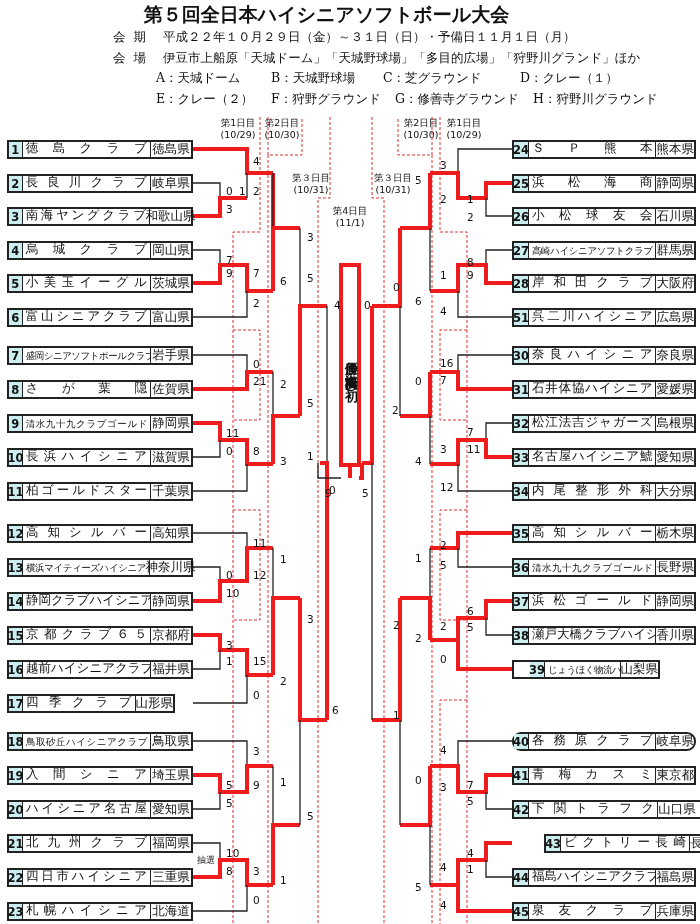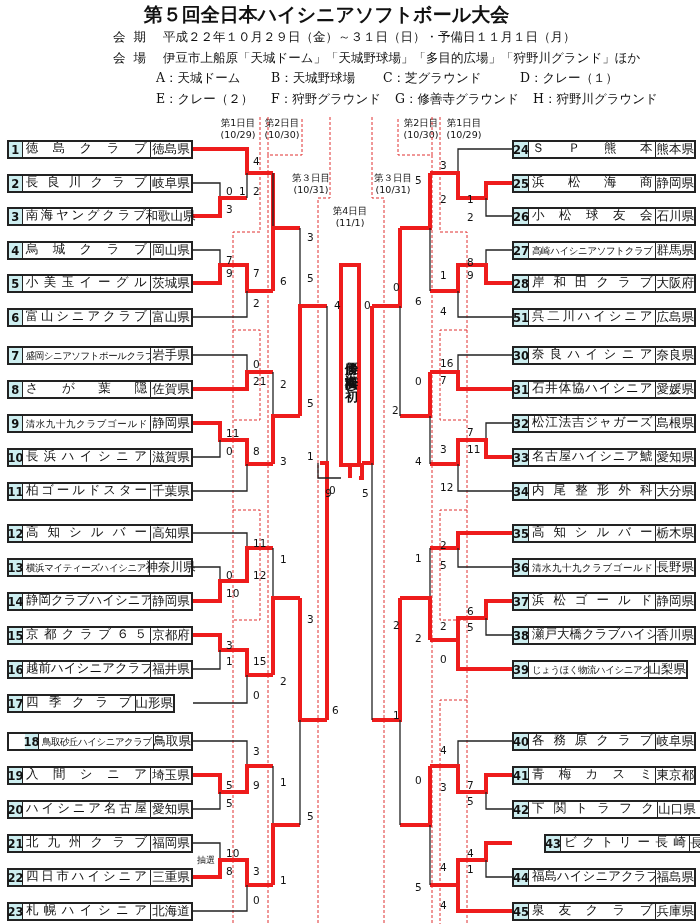--- a/index.html
+++ b/index.html
@@ -286,21 +286,21 @@
       </div>
       <div class="pref">福井県</div>
     </div>
     <div class="team left" style="left: 7px; top: 694px; width: 168px;">
       <div class="num">17</div>
       <div class="name">
         <span>四季クラブ</span>
       </div>
       <div class="pref">山形県</div>
     </div>
-    <div class="team left small" style="left: 7px; top: 732px; width: 186px; padding-left: 16px;">
+    <div class="team left small" style="left: 7px; top: 732px; width: 186px;">
       <div class="num">18</div>
       <div class="name">
         <span>鳥取砂丘ハイシニアクラブ</span>
       </div>
       <div class="pref">鳥取県</div>
     </div>
     <div class="team left" style="left: 7px; top: 766px; width: 186px;">
       <div class="num">19</div>
       <div class="name">
         <span>入間シニア</span>
@@ -435,28 +435,28 @@
       </div>
       <div class="pref">静岡県</div>
     </div>
     <div class="team right" style="left: 512px; top: 626px; width: 184px;">
       <div class="num">38</div>
       <div class="name">
         <span>瀬戸大橋クラブハイシニア</span>
       </div>
       <div class="pref">香川県</div>
     </div>
-    <div class="team right small" style="left: 512px; top: 660px; width: 176px;">
+    <div class="team right small" style="left: 512px; top: 660px; width: 148px; padding-left: 16px;">
       <div class="num">39</div>
       <div class="name">
         <span>じょうほく物流ハイシニアクラブ</span>
       </div>
       <div class="pref">山梨県</div>
     </div>
-    <div class="team right" style="left: 512px; top: 732px; width: 184px;">
+    <div class="team right" style="left: 512px; top: 732px; width: 184px; border-radius: 9px;">
       <div class="num">40</div>
       <div class="name">
         <span>各務原クラブ</span>
       </div>
       <div class="pref">岐阜県</div>
     </div>
     <div class="team right" style="left: 512px; top: 766px; width: 184px;">
       <div class="num">41</div>
       <div class="name">
         <span>青梅カスミ</span>

